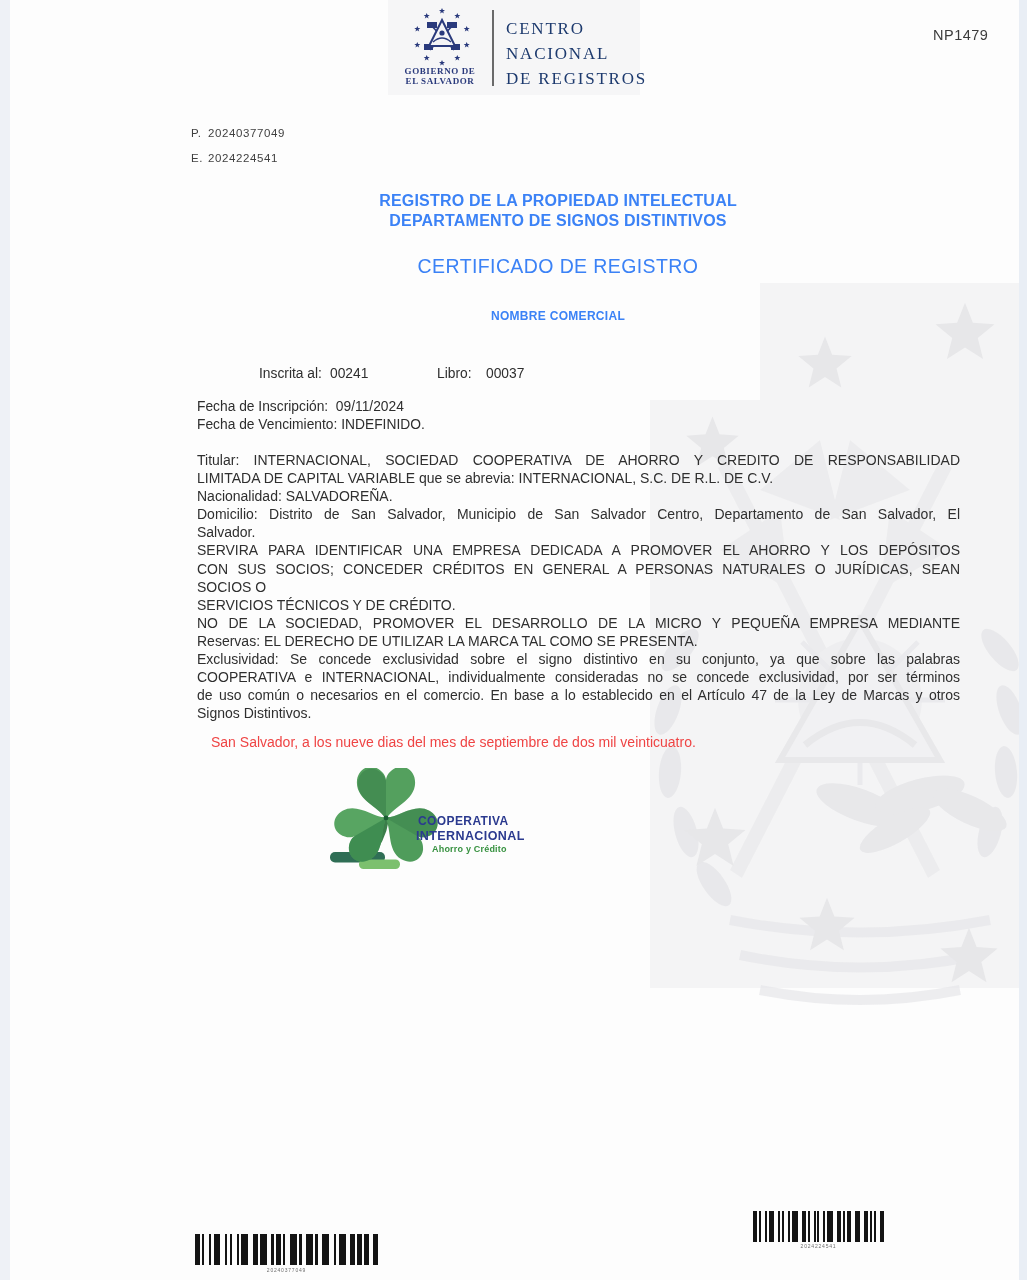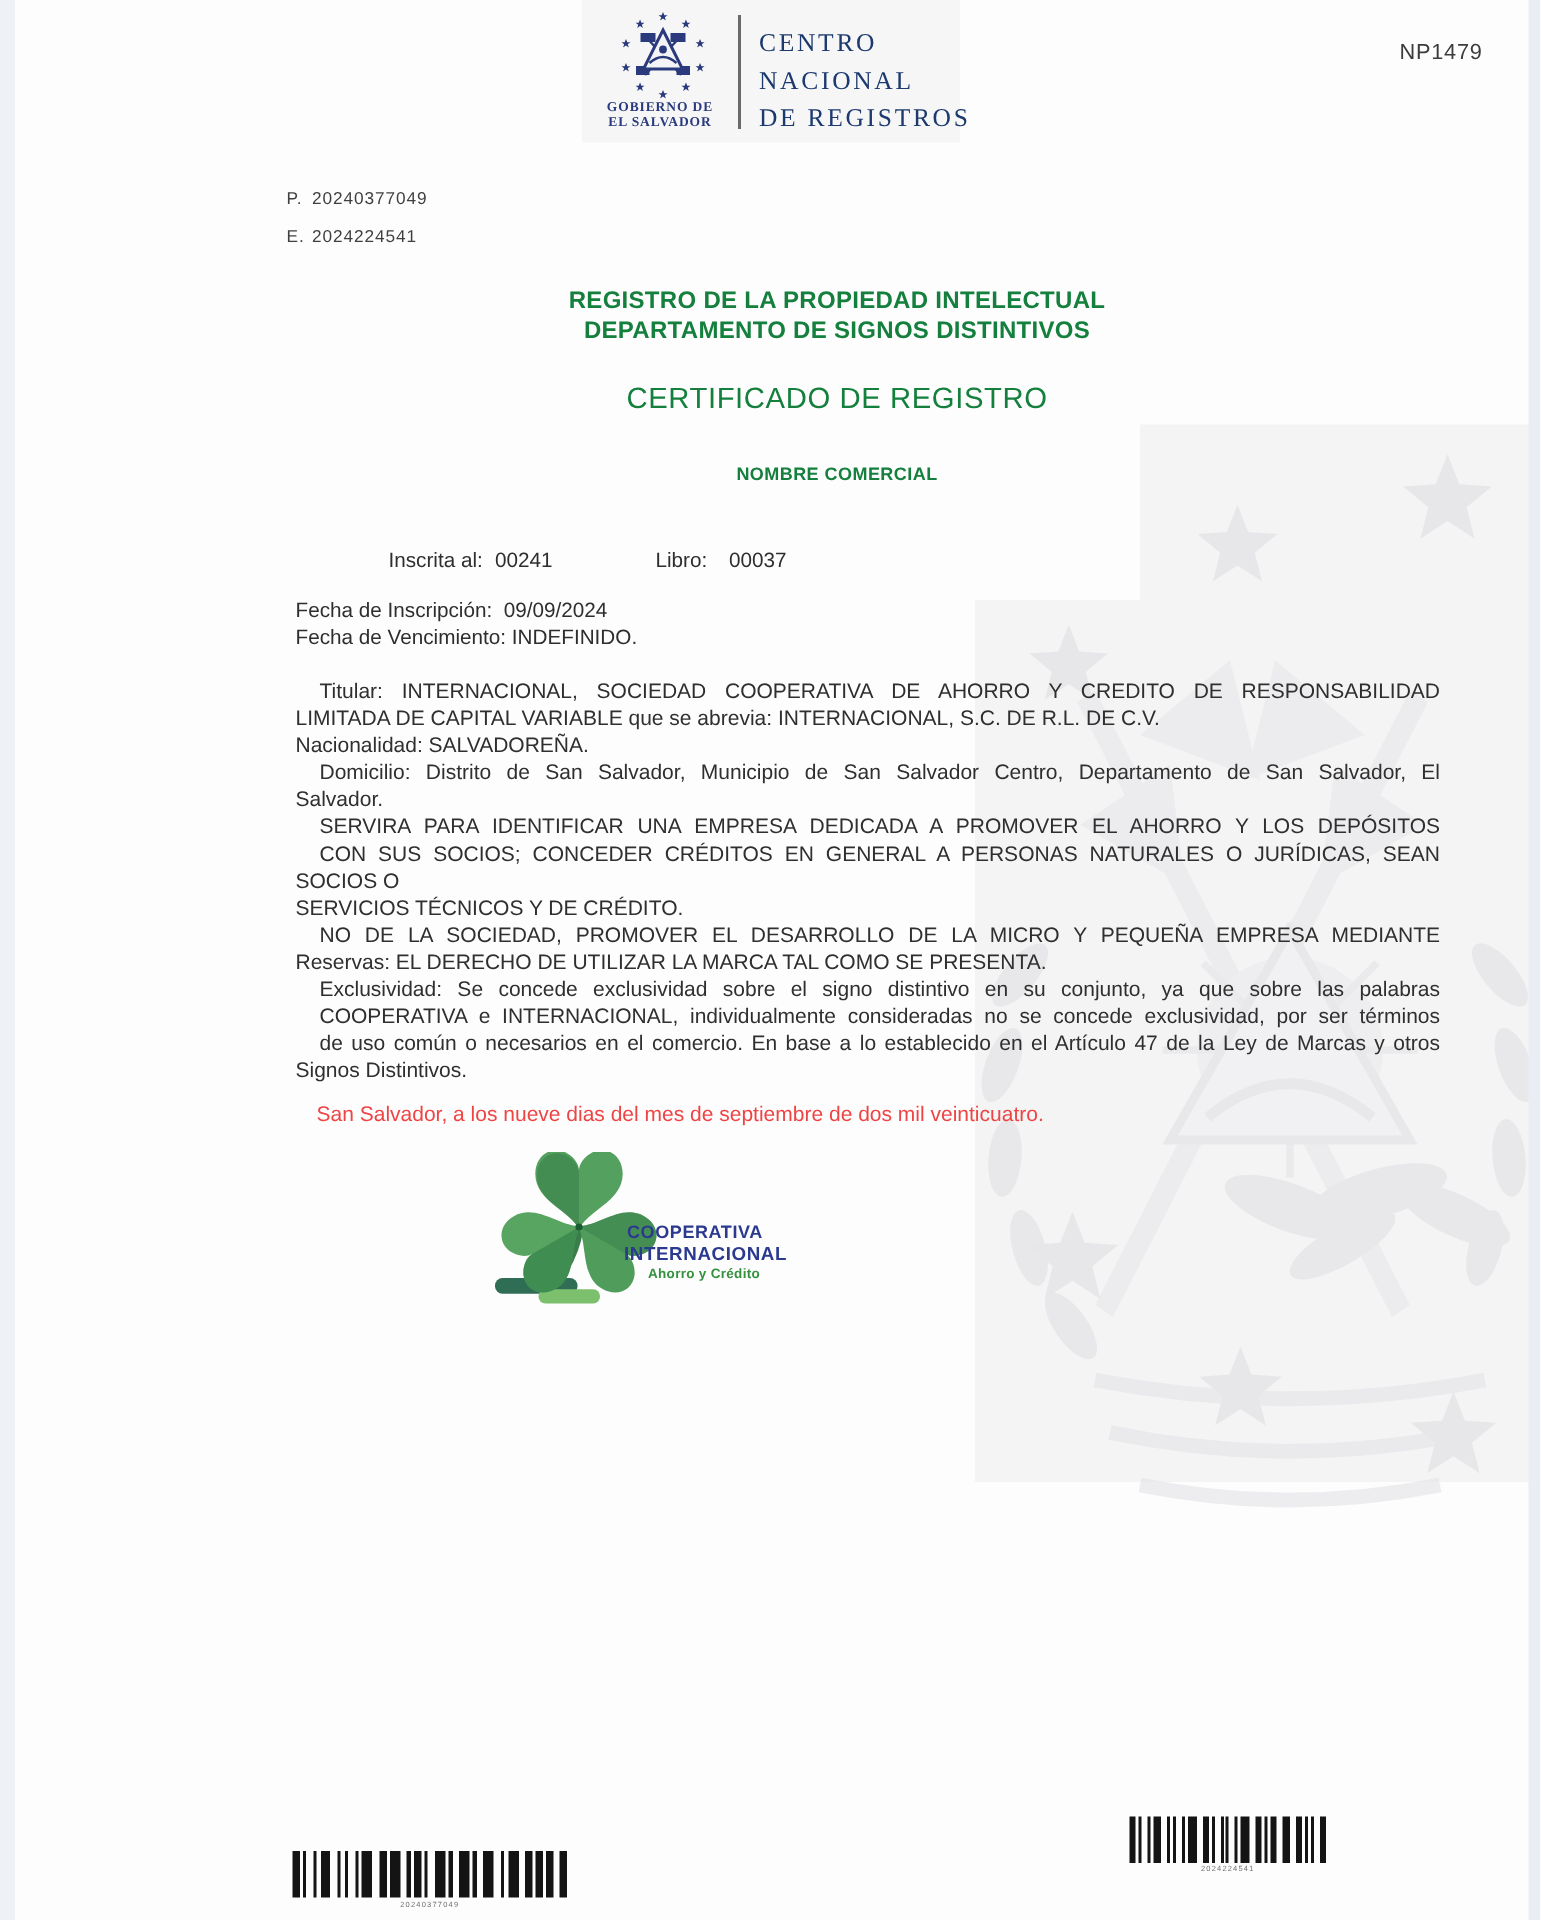--- a/index.html
+++ b/index.html
@@ -32,33 +32,33 @@
     font-family:"Liberation Serif", serif; color:#1d3a6e;
     font-size:17px; letter-spacing:1.8px; line-height:25px; font-weight:400;
   }
   .np { font-size:14.5px; color:#3c3c3c; letter-spacing:.5px; }
 
   
   .ref-row { font-size:11.5px; color:#3f3f3f; letter-spacing:.6px; }
   .ref-row .lbl { display:inline-block; width:17px; }
 
   
-  .titles-wrap { left:197px; width:722px; text-align:center; color:#15803d; }
+  .titles-wrap { left:197px; width:722px; text-align:center; color:#3b82f6; }
   .t-sub  { font-size:16px; font-weight:bold; line-height:19.5px; letter-spacing:.2px; }
   .t-cert { font-size:19.5px; font-weight:normal; letter-spacing:.4px; }
   .t-type { font-size:12px; font-weight:bold; letter-spacing:.3px; }
 
   
   .insc { font-size:13.8px; color:#2e2e2e; }
   .fecha { font-size:13.8px; color:#2e2e2e; }
 
   
   .body-lines { left:197px; top:451px; width:763px; font-size:14px; line-height:18.1px; color:#2f2f2f; }
   .body-lines .line { white-space:nowrap; }
-  .body-lines .line.j { white-space:normal; text-align:justify; text-align-last:justify;margin-left:16px; }
+  .body-lines .line.j { white-space:normal; text-align:justify; text-align-last:justify; }
   .date-line { left:211px; top:734px; font-size:14px; color:#ef4444; }
 
   
   .brand-text-1 { font-size:12px; font-weight:bold; letter-spacing:.4px; }
   .brand-text-2 { font-size:12.5px; font-weight:bold; letter-spacing:.4px;text-align:right; }
   .brand-tag   { font-size:9px; font-weight:bold; letter-spacing:.2px; }
 
   
   .barcode { display:flex; align-items:stretch; }
   .barcode .b { background:#141414; }
@@ -197,21 +197,21 @@
   <div class="abs titles-wrap t-type" style="top:309px;">NOMBRE COMERCIAL</div>
 
   <div class="abs insc" style="left:0;top:366px;width:1027px;height:18px;">
     <span class="abs" style="left:259px;">Inscrita al:</span>
     <span class="abs" style="left:330px;">00241</span>
     <span class="abs" style="left:437px;">Libro:</span>
     <span class="abs" style="left:486px;">00037</span>
   </div>
 
   <div class="abs fecha" style="left:197px;top:399px;">
-    <span>Fecha de Inscripción:</span>&nbsp;&nbsp;<span>09/09/2024</span>
+    <span>Fecha de Inscripción:</span>&nbsp;&nbsp;<span>09/11/2024</span>
   </div>
   <div class="abs fecha" style="left:197px;top:417px;">
     <span>Fecha de Vencimiento:</span>&nbsp;<span>INDEFINIDO.</span>
   </div>
 
   <div class="abs body-lines">
       <div class="line j">Titular: INTERNACIONAL, SOCIEDAD COOPERATIVA DE AHORRO Y CREDITO DE RESPONSABILIDAD</div>
       <div class="line">LIMITADA DE CAPITAL VARIABLE que se abrevia: INTERNACIONAL, S.C. DE R.L. DE C.V.</div>
       <div class="line">Nacionalidad: SALVADOREÑA.</div>
       <div class="line j">Domicilio: Distrito de San Salvador, Municipio de San Salvador Centro, Departamento de San Salvador, El</div>

